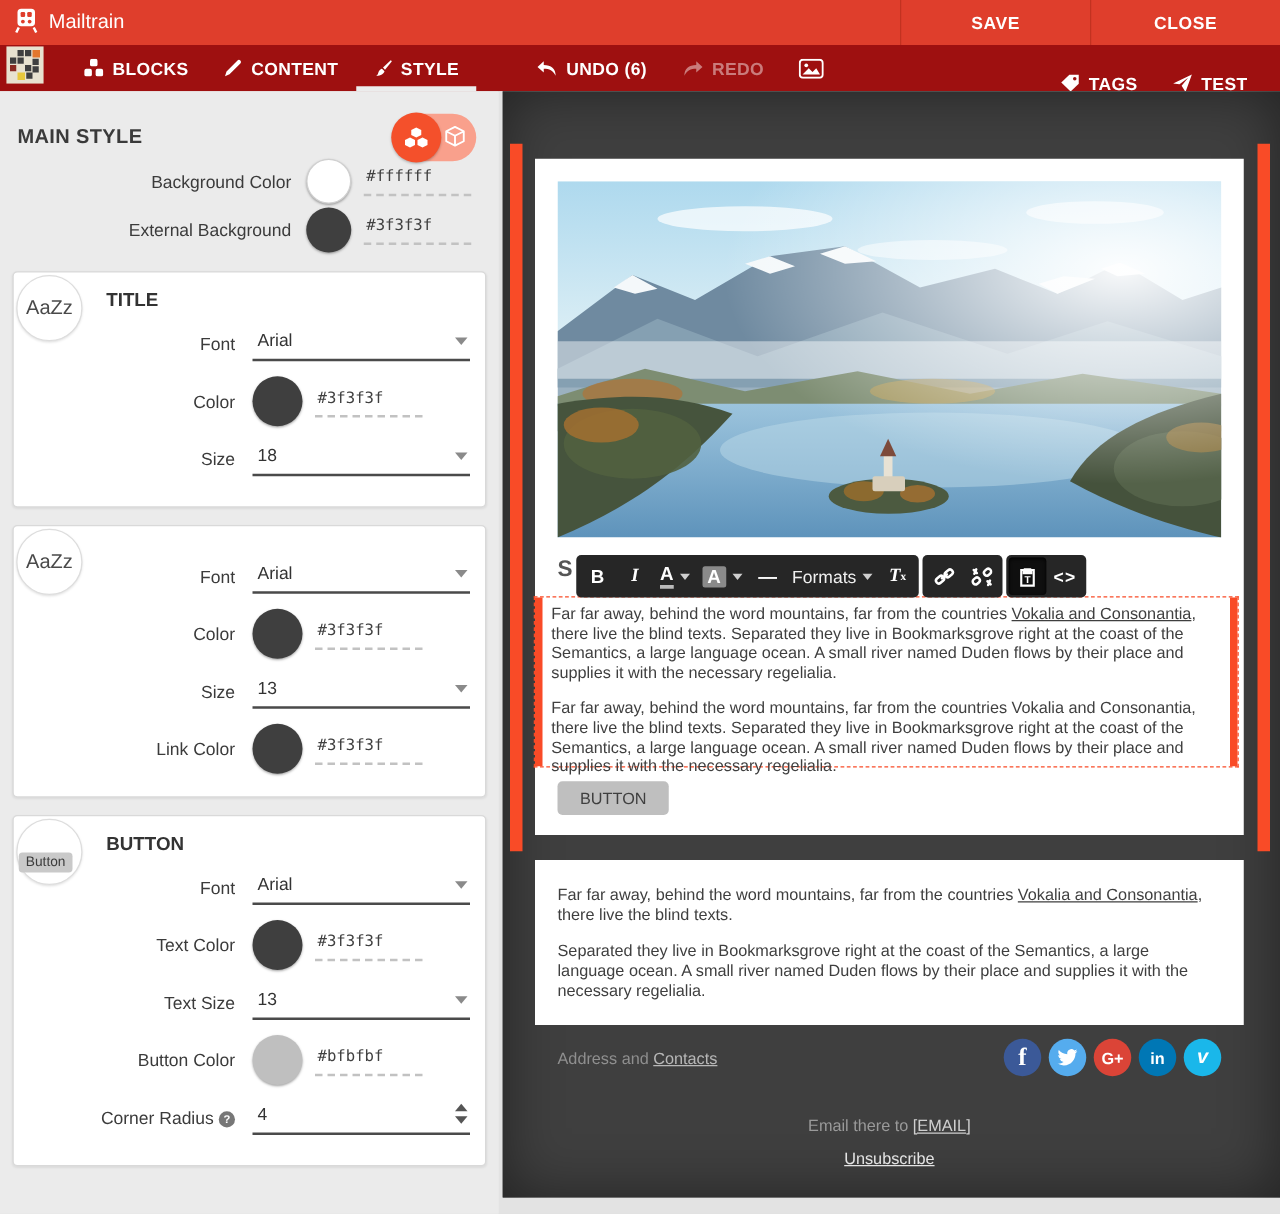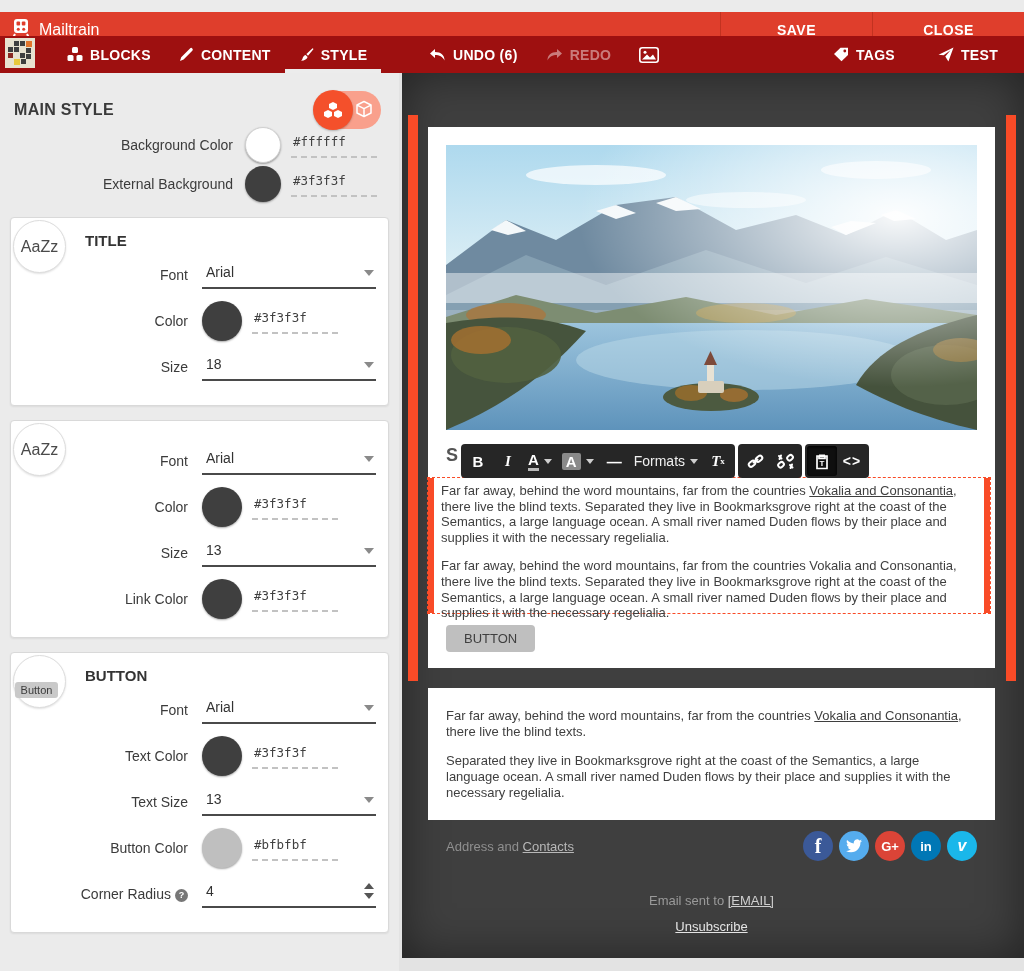--- a/index.html
+++ b/index.html
@@ -1,29 +1,29 @@
 <!DOCTYPE html>
 <html><head>
 <meta charset="utf-8">
 <style>
   * { margin:0; padding:0; box-sizing:border-box; }
   html,body { width:1024px; height:971px; font-family:"Liberation Sans", sans-serif; background:#ebebeb; overflow:hidden; position:relative; }
 
   
-  .topbar { position:absolute; left:0; top:0; width:1024px; height:36px; background:#df3e2c; display:flex; align-items:center; justify-content:space-between;margin-top:12px; }
+  .topbar { position:absolute; left:0; top:0; width:1024px; height:36px; background:#df3e2c; display:flex; align-items:center; justify-content:space-between; }
   .brand { display:flex; align-items:center; gap:7px; padding-left:10px; color:#fff; font-size:16px; }
   .topbar-actions { display:flex; height:36px; }
   .topbar-btn { width:152px; display:flex; align-items:center; justify-content:center; color:#fff; font-weight:bold; font-size:14px; border-left:1px solid #c23220; letter-spacing:.5px; cursor:pointer; }
 
   
   .navbar { position:absolute; left:0; top:36px; width:1024px; height:37px; background:#9e1010; display:flex; align-items:stretch; color:#fff; }
   .nav-group { display:flex; align-items:stretch; }
   .nav-left { padding-left:5px; }
   .nav-mid { position:absolute; left:415px; top:0; height:37px; }
-  .nav-right { position:absolute; right:12px; top:0; height:37px;gap:15px; }
+  .nav-right { position:absolute; right:12px; top:12px; height:37px; }
   .logo-tile { align-self:center; margin-right:18px; }
   .nav-item { display:flex; align-items:center; gap:7px; padding:0 14px; font-weight:bold; font-size:14px; cursor:pointer; letter-spacing:.3px; }
   .nav-item.active { border-bottom:4px solid #ececec; padding-top:4px; }
   .nav-item.disabled { color:rgba(255,255,255,.45); cursor:default; }
   .nav-item svg { display:block; }
 
   
   .style-panel { position:absolute; left:0; top:73px; width:399px; height:930px; background:#ebebeb; }
   .panel-header { position:relative; padding:28px 14px 6px 14px; }
   .panel-title { font-size:16px; font-weight:bold; color:#3a3a3a; letter-spacing:.3px; }
@@ -462,19 +462,19 @@
               <path d="M23.9 2.3a10 10 0 01-2.8.8A4.96 4.96 0 0023.3.4c-1 .56-2 .96-3.1 1.18A4.92 4.92 0 0011.8 6.1C7.7 5.9 4.1 3.9 1.6 1A4.8 4.8 0 001 3.4c0 1.7.87 3.2 2.2 4.1a4.9 4.9 0 01-2.2-.6v.06a4.92 4.92 0 003.9 4.8c-.7.2-1.5.23-2.2.1a4.94 4.94 0 004.6 3.4A9.9 9.9 0 011.2 17.4c-.4 0-.8 0-1.2-.06A14 14 0 007.6 19.5c9 0 14-7.5 14-14v-.63c1-.7 1.8-1.56 2.3-2.57z" fill="#fff"></path>
             </svg>
           </div>
         <div class="soc gp">G+</div>
         <div class="soc li">in</div>
         <div class="soc vm">v</div>
       </div>
     </div>
 
     <div class="sent-line">
-      <span>Email sent to </span><a>[EMAIL]</a>
+      <span>Email there to </span><a>[EMAIL]</a>
     </div>
     <div class="unsub-line">
       <a>Unsubscribe</a>
     </div>
   </div>
 </div>
 
 </body></html>

